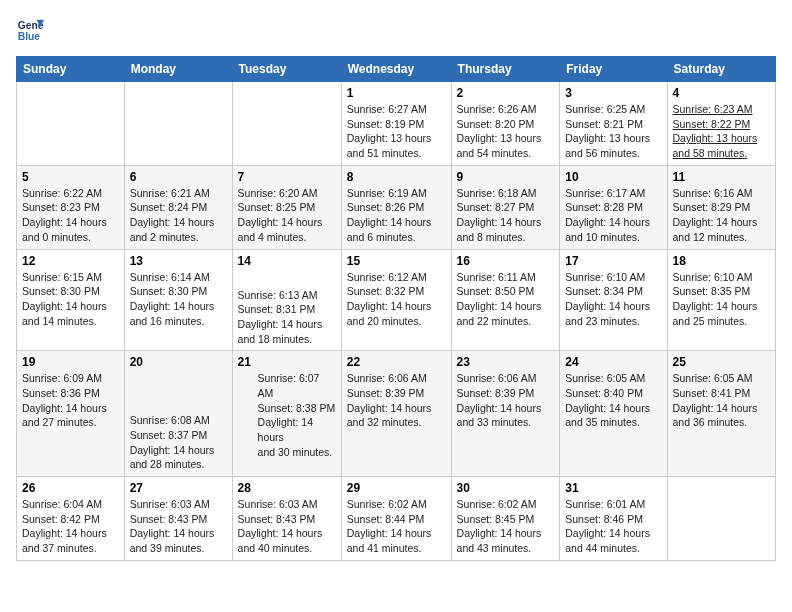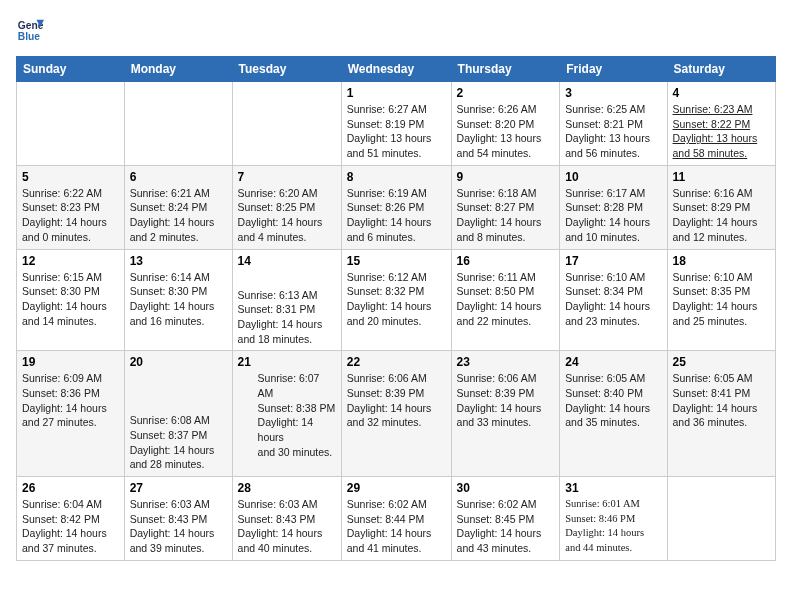--- a/index.html
+++ b/index.html
@@ -320,21 +320,21 @@
         </td>
         <td>
           <div class="day-num">30</div>
           <div class="day-info" style="white-space: pre-line;">Sunrise: 6:02 AM
 Sunset: 8:45 PM
 Daylight: 14 hours
 and 43 minutes.</div>
         </td>
         <td>
           <div class="day-num">31</div>
-          <div class="day-info" style="white-space: pre-line; font-family: Liberation Serif, serif;">Sunrise: 6:01 AM
+          <div class="day-info" style="white-space: pre-line;">Sunrise: 6:01 AM
 Sunset: 8:46 PM
 Daylight: 14 hours
 and 44 minutes.</div>
         </td>
         <td class="empty"></td>
       </tr>
     </tbody>
 </table>
 
 </body></html>

